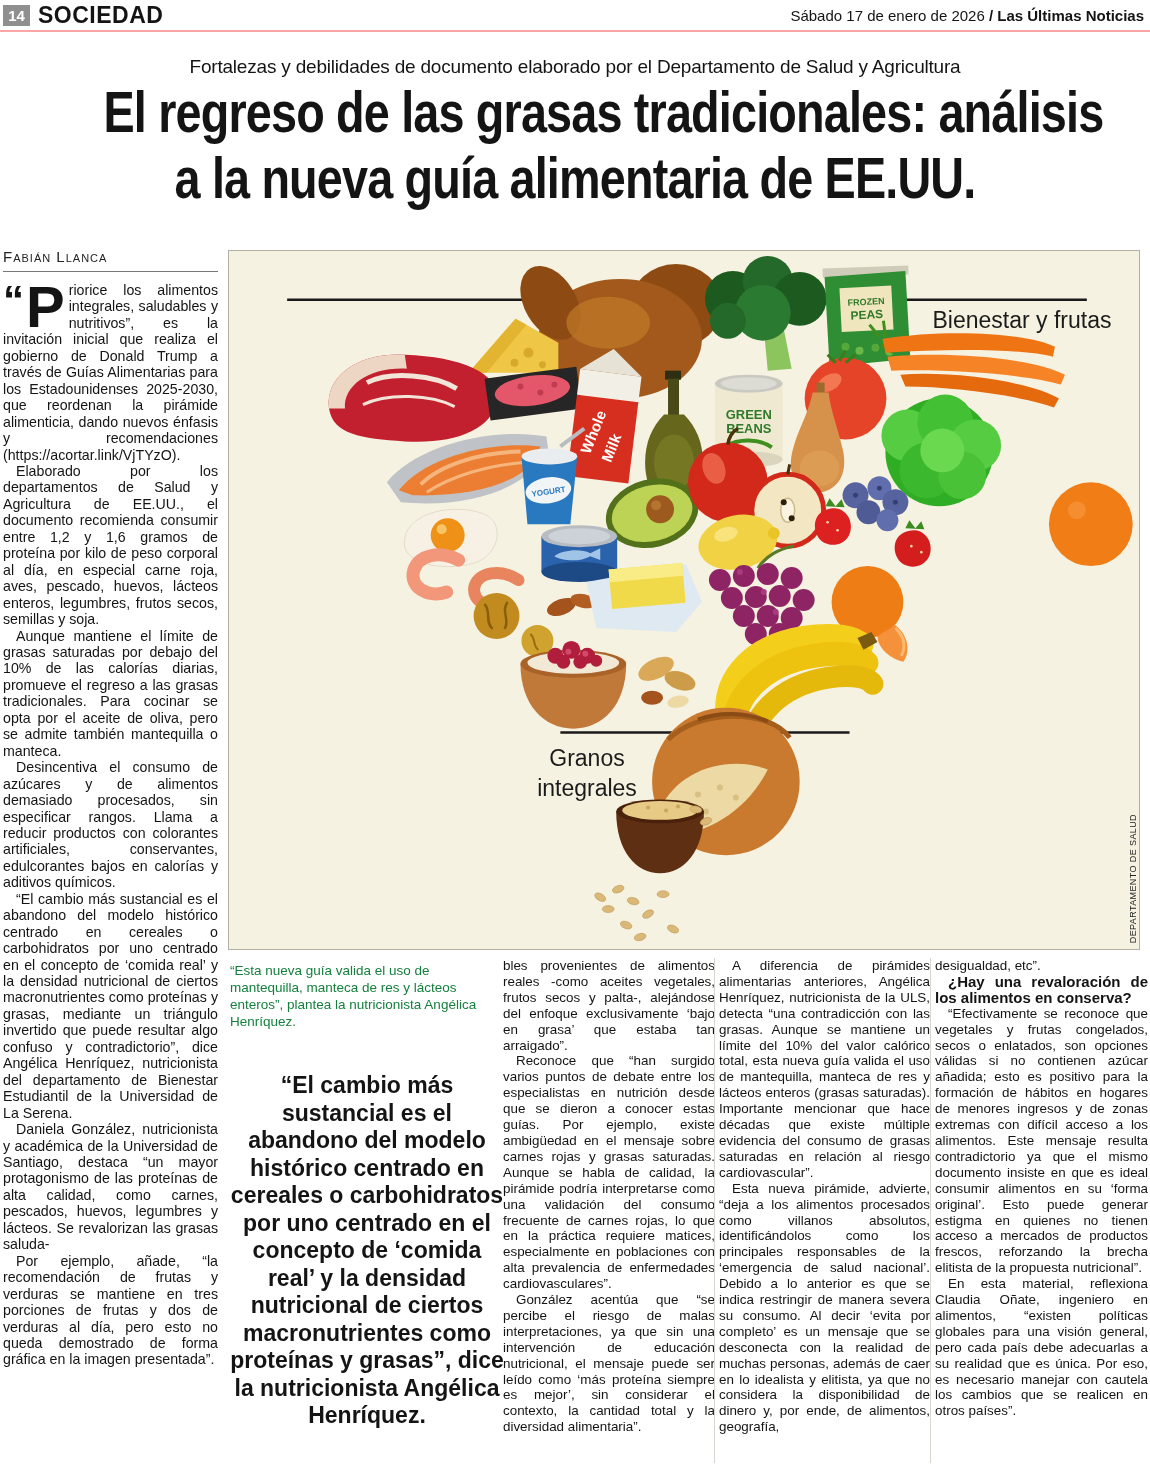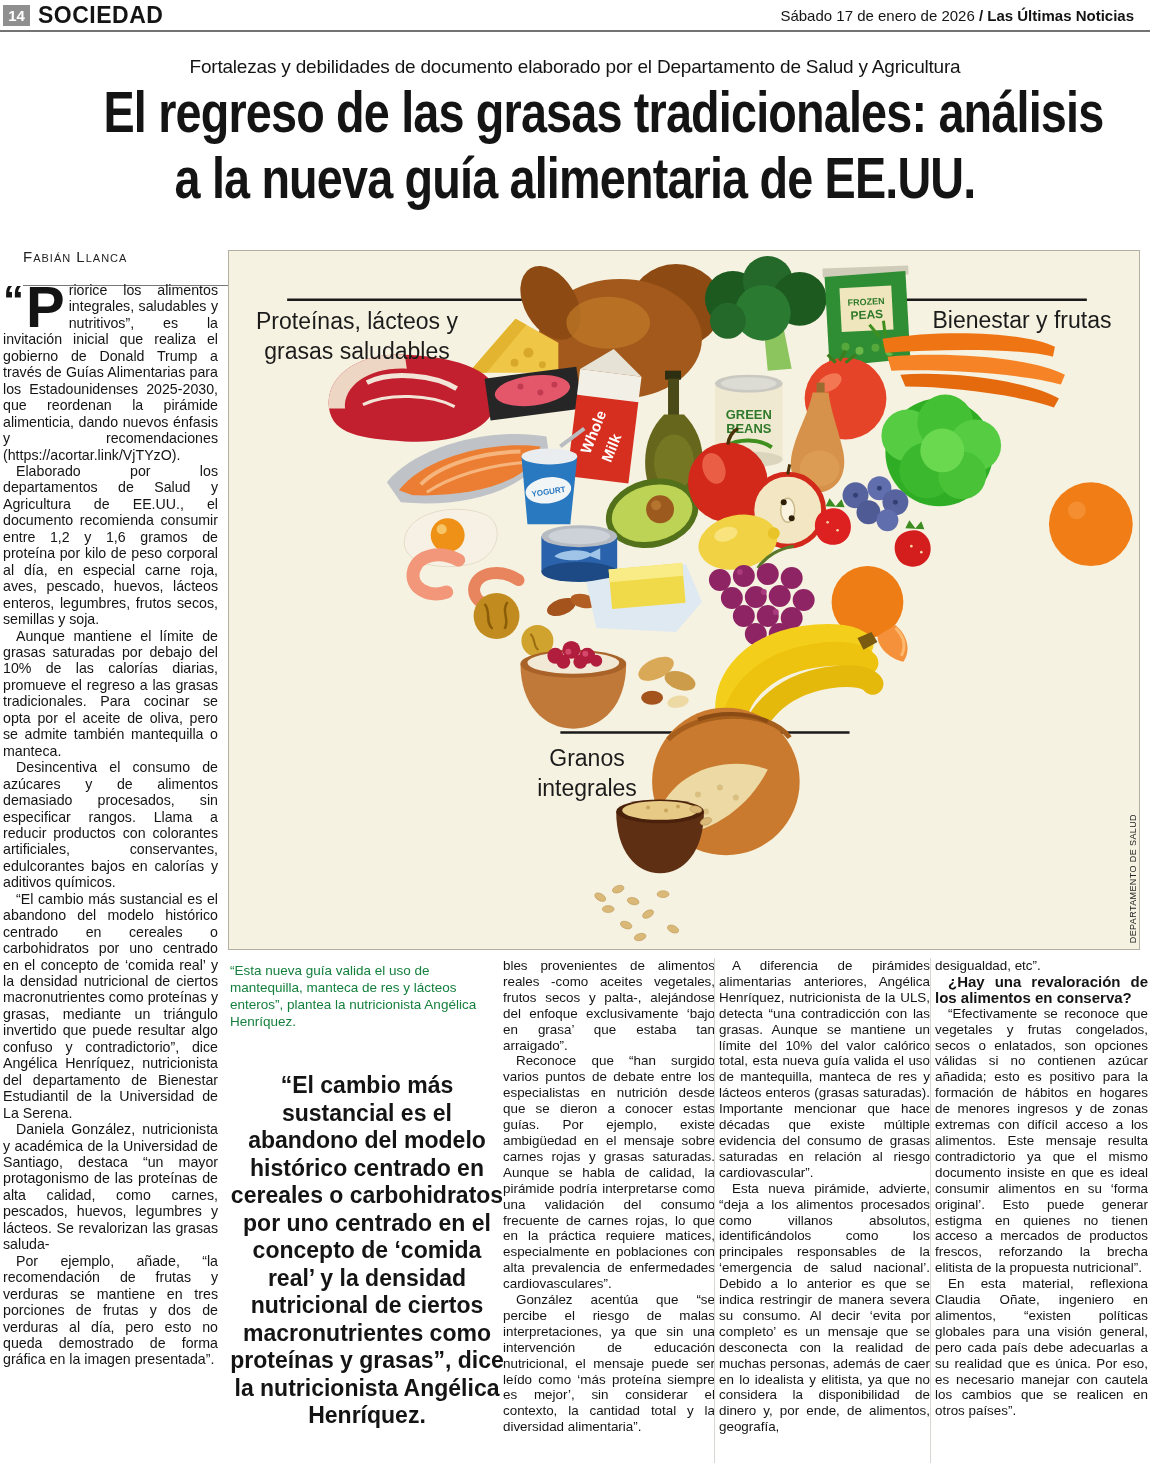--- a/index.html
+++ b/index.html
@@ -1,39 +1,39 @@
 <!DOCTYPE html>
 <html lang="es"><head>
 <meta charset="utf-8">
 <style>
   html,body{margin:0;padding:0;background:#fff;}
   #page{position:relative;width:1150px;height:1470px;background:#fff;overflow:hidden;
         font-family:"Liberation Sans",sans-serif;color:#141414;}
 
   
   .masthead{position:absolute;left:0;top:0;width:1150px;height:30px;
-            border-bottom:2px solid #737373;display:flex;align-items:center;justify-content:space-between;}
+            border-bottom:2px solid #fca5a5;display:flex;align-items:center;justify-content:space-between;}
   .mast-left{display:flex;align-items:center;gap:8px;padding-left:3px;}
   .pagenum{width:27px;height:21px;background:#8f8f8f;color:#fff;font-weight:bold;
            font-size:15px;display:flex;align-items:center;justify-content:center;}
   .section-name{font-size:23px;font-weight:bold;letter-spacing:.5px;}
-  .mast-right{font-size:15px;padding-right:16px;white-space:nowrap;}
+  .mast-right{font-size:15px;padding-right:6px;white-space:nowrap;}
   .mast-right .brand{font-weight:bold;}
 
   
   .kicker{position:absolute;left:0;top:56px;width:1150px;text-align:center;
           font-size:19px;font-weight:normal;letter-spacing:-.2px;}
   .headline{position:absolute;left:0;top:79px;width:1150px;text-align:center;
             font-weight:bold;font-size:57px;line-height:66px;letter-spacing:-1px;}
   .hl-line{display:block;white-space:nowrap;transform:scaleX(.82);transform-origin:50% 50%;}
 
   
   .byline{position:absolute;left:3px;top:248px;width:215px;font-size:15px;
           font-variant:small-caps;letter-spacing:1px;color:#222;
-          border-bottom:1px solid #777;padding-bottom:20px;margin-left:20px;}
+          border-bottom:1px solid #777;padding-bottom:6px;}
 
   
   .bodycol{position:absolute;text-align:justify;overflow:hidden;}
   .bodycol p{margin:0;text-indent:13px;hyphens:auto;-webkit-hyphens:auto;}
   .bodycol p.nohang{text-indent:0;}
   .col-left{left:3px;top:282px;width:215px;height:1186px;font-size:14.2px;line-height:16.45px;}
   .col-b{top:958px;height:512px;font-size:13.4px;line-height:15.9px;}
   .col2{left:503px;width:212px;}
   .col3{left:719px;width:211px;}
   .col4{left:935px;width:213px;}
@@ -402,21 +402,20 @@
         <ellipse cx="398" cy="676" rx="6" ry="3.5" transform="rotate(20 398 676)"></ellipse>
         <ellipse cx="435" cy="645" rx="6" ry="3.5"></ellipse>
         <ellipse cx="412" cy="688" rx="6" ry="3.5" transform="rotate(-15 412 688)"></ellipse>
         <ellipse cx="445" cy="680" rx="6" ry="3.5" transform="rotate(25 445 680)"></ellipse>
         <ellipse cx="372" cy="648" rx="6" ry="3.5" transform="rotate(30 372 648)"></ellipse>
         <ellipse cx="468" cy="560" rx="6" ry="3.5" transform="rotate(10 468 560)"></ellipse>
         <ellipse cx="478" cy="572" rx="6" ry="3.5" transform="rotate(-20 478 572)"></ellipse>
       </g>
     </svg>
 
-    <div class="fig-label lbl-prot">Proteínas, lácteos y grasas saludables</div>
     <div class="fig-label lbl-veg">Bienestar y frutas</div>
     <div class="fig-label lbl-grain">Granos integrales</div>
     <div class="fig-credit">DEPARTAMENTO DE SALUD</div>
   </figure>
 
   <div class="caption">“Esta nueva guía valida el uso de mantequilla, manteca de res y lácteos enteros”, plantea la nutricionista Angélica Henríquez.</div>
 
   <div class="pullquote">“El cambio más sustancial es el abandono del modelo histórico centrado en cereales o carbohidratos por uno centrado en el concepto de ‘comida real’ y la densidad nutricional de ciertos macronutrientes como proteínas y grasas”, dice la nutricionista Angélica Henríquez.</div>
 
   <div class="bodycol col-b col2">

